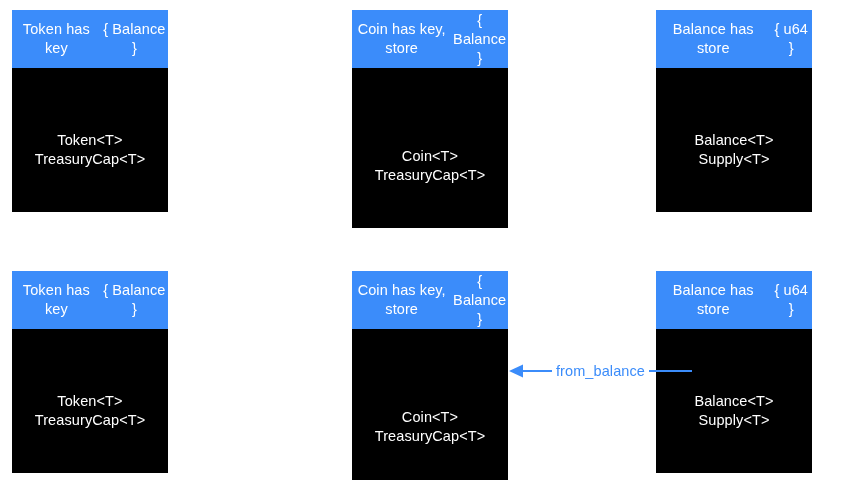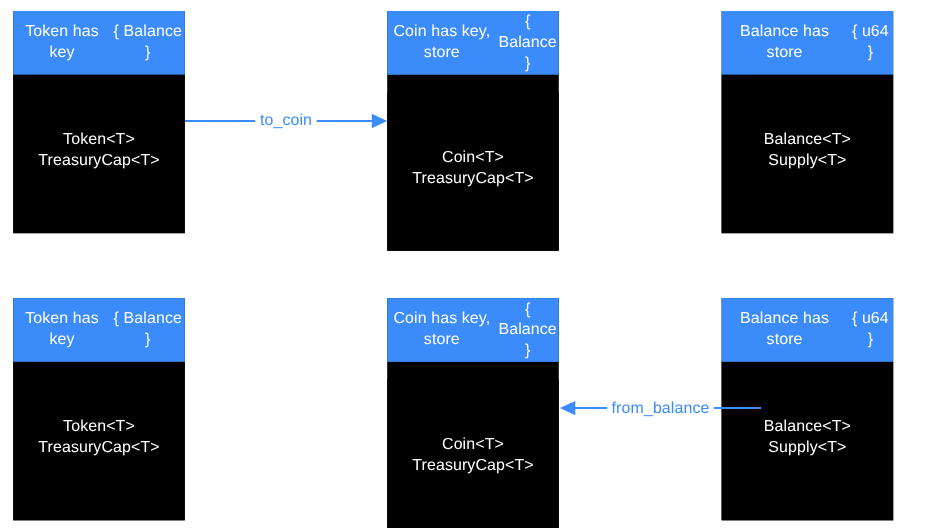--- a/index.html
+++ b/index.html
@@ -47,21 +47,21 @@
   .node-header .hdr-line2 { display: block; }
 
   .node-body {
     height: 144px;
     background: #000000;
     color: #ffffff;
     display: flex;
     flex-direction: column;
     align-items: center;
     justify-content: flex-start;
-    padding-top: 50px;
+    padding-top: 63px;
     box-sizing: border-box;
     font-size: 14.5px;
     letter-spacing: 0.1px;
   }
   .node-body .row-item {
     display: block;
     text-align: center;
     line-height: 19px;
   }
   .node-body .row-item + .row-item {
@@ -169,29 +169,20 @@
     <div class="node-header">
       <span class="hdr-line1">Balance has store</span>
       <span class="hdr-line2">{ u64 }</span>
     </div>
     <div class="node-body">
       <span class="row-item">Balance&lt;T&gt;</span>
       <span class="row-item">Supply&lt;T&gt;</span>
     </div>
   </div>
 
-  <div class="edge edge-tc">
-    <svg width="184" height="26" viewBox="0 0 184 26">
-      <line x1="0" y1="13" x2="172" y2="13" stroke="#3b8cfa" stroke-width="1.8"></line>
-      <polygon points="170,6.5 184,13 170,19.5" fill="#3b8cfa"></polygon>
-    </svg>
-    <div class="edge-label">
-      <span>to_coin</span>
-    </div>
-  </div>
 
 
 
   <div class="edge edge-fb">
     <svg width="183" height="26" viewBox="0 0 183 26">
       <line x1="12" y1="13" x2="183" y2="13" stroke="#3b8cfa" stroke-width="1.8"></line>
       <polygon points="14,6.5 0,13 14,19.5" fill="#3b8cfa"></polygon>
     </svg>
     <div class="edge-label">
       <span>from_balance</span>

